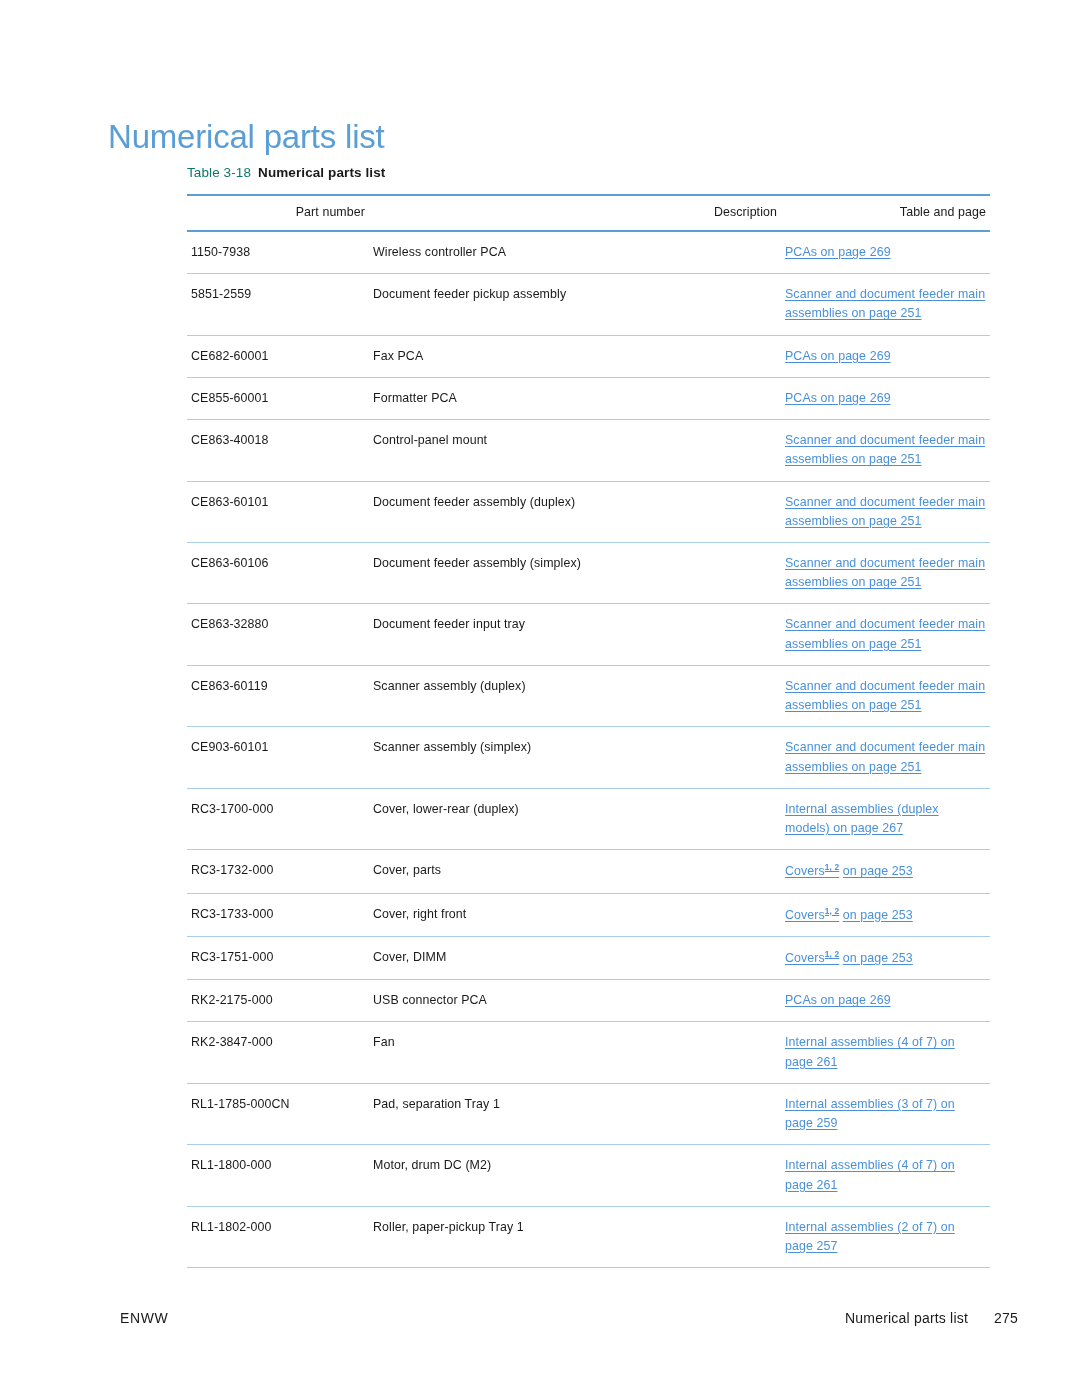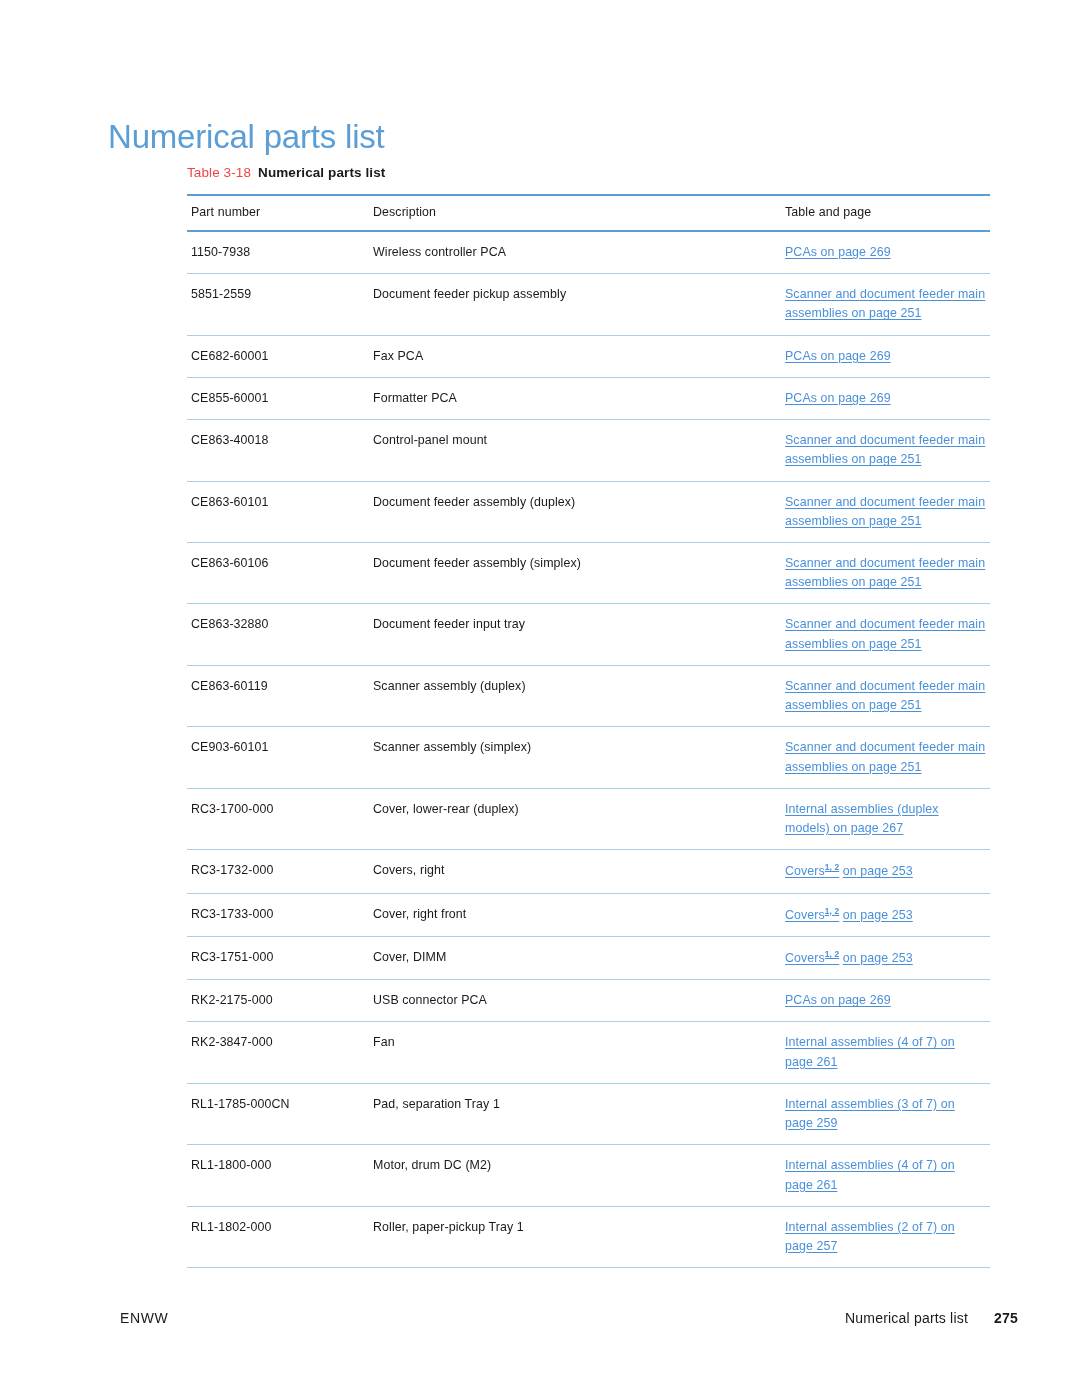--- a/index.html
+++ b/index.html
@@ -35,21 +35,21 @@
 
   
   .table-caption {
     position: absolute;
     left: 187px;
     top: 165px;
     font-size: 13.5px;
     white-space: nowrap;
   }
   .table-caption .cap-num {
-    color: #ef4444;
+    color: #0f766e;
     font-weight: 400;
     letter-spacing: 0.1px;
   }
   .table-caption .cap-title {
     color: #1a1a1a;
     font-weight: 700;
     margin-left: 7px;
     letter-spacing: 0.1px;
   }
 
@@ -60,21 +60,21 @@
     top: 194px;
     width: 803px;
     border-collapse: collapse;
     table-layout: fixed;
   }
   .parts-table col.c-part  { width: 182px; }
   .parts-table col.c-desc  { width: 412px; }
   .parts-table col.c-ref   { width: 209px; }
 
   .parts-table thead th {
-    text-align: left;
+    text-align: right;
     font-size: 12.4px;
     font-weight: 400;
     color: #1a1a1a;
     padding: 9px 4px 11px 4px;
     vertical-align: top;
     border-top: 2.5px solid #5b9ed6;
     border-bottom: 2.5px solid #5b9ed6;
     letter-spacing: 0.1px;
   }
 
@@ -121,21 +121,21 @@
   .footer-right {
     position: absolute;
     right: 62px;
     top: 1310px;
     font-size: 14px;
     color: #1a1a1a;
     white-space: nowrap;
     letter-spacing: 0.2px;
   }
   .footer-right .f-title { margin-right: 26px; }
-  .footer-right .f-page  { font-weight: 700; }
+  .footer-right .f-page  { font-weight: 400; }
 </style>
 </head>
 <body>
 
 <div class="page">
 
   <h1 class="page-heading">Numerical parts list</h1>
 
   <div class="table-caption">
     <span class="cap-num">Table 3-18</span><span class="cap-title">Numerical parts list</span>
@@ -205,21 +205,21 @@
           <td class="cell-desc">Scanner assembly (simplex)</td>
           <td class="cell-ref"><span class="ref-link">Scanner and document feeder main assemblies on page 251</span></td>
         </tr>
         <tr>
           <td class="cell-part">RC3-1700-000</td>
           <td class="cell-desc">Cover, lower-rear (duplex)</td>
           <td class="cell-ref"><span class="ref-link">Internal assemblies (duplex models) on page 267</span></td>
         </tr>
         <tr>
           <td class="cell-part">RC3-1732-000</td>
-          <td class="cell-desc">Covers, right</td>
+          <td class="cell-desc">Cover, parts</td>
           <td class="cell-ref"><span class="ref-link">Covers<span class="ref-sup">1, 2</span></span> <span class="ref-link">on page 253</span></td>
         </tr>
         <tr>
           <td class="cell-part">RC3-1733-000</td>
           <td class="cell-desc">Cover, right front</td>
           <td class="cell-ref"><span class="ref-link">Covers<span class="ref-sup">1, 2</span></span> <span class="ref-link">on page 253</span></td>
         </tr>
         <tr>
           <td class="cell-part">RC3-1751-000</td>
           <td class="cell-desc">Cover, DIMM</td>

